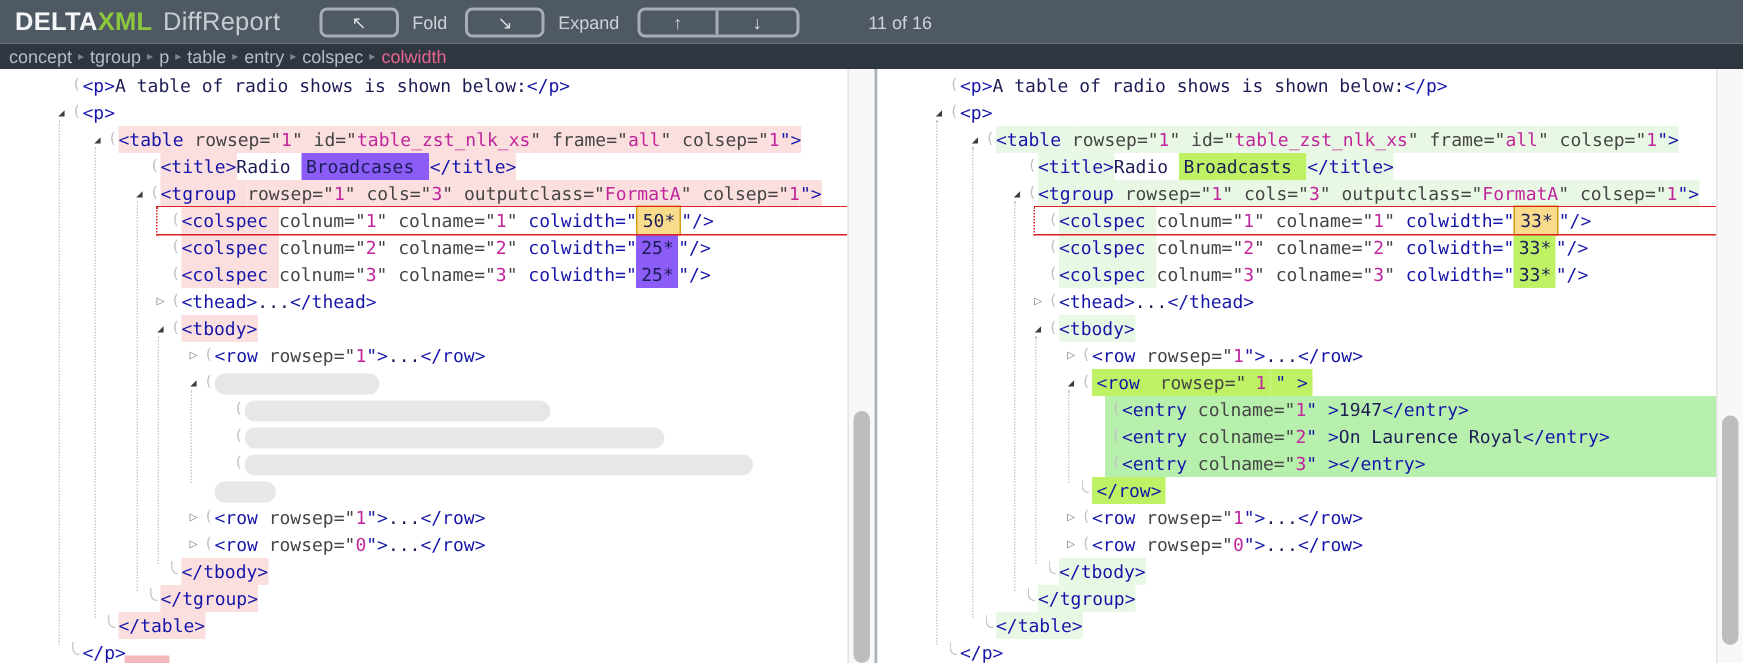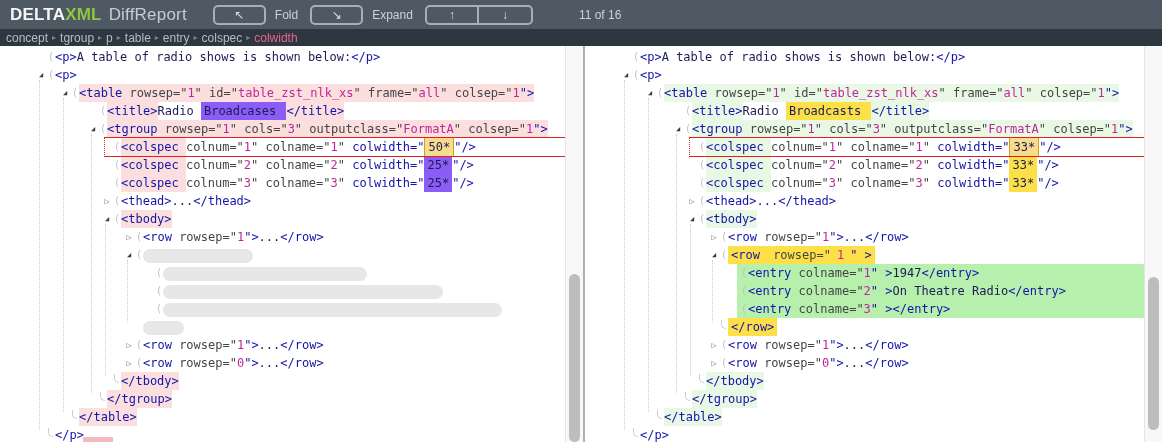--- a/index.html
+++ b/index.html
@@ -55,21 +55,21 @@
 
   .tag    { color:#1414a8; }
   .attr   { color:#454545; }
   .attrhl { color:#1414a8; }
   .val    { color:#c0269c; }
   .txt    { color:#1c1c55; }
 
   .rt { background:#fbdede; }            
   .at { background:#e9f8e4; }            
   .rb { background:#8b5cf6; padding:0 3px; }  
-  .ab { background:#fde047; padding:0 3px; }  
+  .ab { background:#bef264; padding:0 3px; }  
   .cb { background:#f8dc8c; padding:0 3px; border:1px solid #d2a01e; } 
 
   .ghost { height:14px; background:#e7e7e7; border-radius:7px; margin-top:1px; }
   .fullg { background:linear-gradient(90deg, transparent 152px, #b7f0ad 152px); }
 
   .guide { position:absolute; width:0; border-left:1px dotted #cccccc; }
   .selbox { position:absolute; left:104px; height:20px;
             border-top:1px solid #e01f1f; border-bottom:1px solid #e01f1f;
             border-left:1px dotted #e01f1f; pointer-events:none; }
   .stub { position:absolute; bottom:0; left:83px; width:30px; height:5px; background:#f4b9bd; }
@@ -178,21 +178,21 @@
           <div class="line"><span class="sp" style="width: 86px;"></span><span class="mk"></span><span class="fd">(</span><span class="tag at">&lt;title&gt;</span><span class="txt">Radio </span><span class="txt ab">Broadcasts </span><span class="tag at">&lt;/title&gt;</span></div>
           <div class="line"><span class="sp" style="width: 86px;"></span><span class="mk exp">◢</span><span class="fd">(</span><span class="tag at">&lt;tgroup </span><span class="attr at">rowsep="</span><span class="val at">1</span><span class="attr at">" cols="</span><span class="val at">3</span><span class="attr at">" outputclass="</span><span class="val at">FormatA</span><span class="attr at">" colsep="</span><span class="val at">1</span><span class="tag at">"&gt;</span></div>
           <div class="line"><span class="sp" style="width: 100px;"></span><span class="mk"></span><span class="fd">(</span><span class="tag at">&lt;colspec </span><span class="attr">colnum="</span><span class="val">1</span><span class="attr">" colname="</span><span class="val">1</span><span class="attr">" </span><span class="attrhl">colwidth="</span><span class="txt cb">33*</span><span class="tag">"/&gt;</span></div>
           <div class="line"><span class="sp" style="width: 100px;"></span><span class="mk"></span><span class="fd">(</span><span class="tag at">&lt;colspec </span><span class="attr">colnum="</span><span class="val">2</span><span class="attr">" colname="</span><span class="val">2</span><span class="attr">" </span><span class="attrhl">colwidth="</span><span class="txt ab">33*</span><span class="tag">"/&gt;</span></div>
           <div class="line"><span class="sp" style="width: 100px;"></span><span class="mk"></span><span class="fd">(</span><span class="tag at">&lt;colspec </span><span class="attr">colnum="</span><span class="val">3</span><span class="attr">" colname="</span><span class="val">3</span><span class="attr">" </span><span class="attrhl">colwidth="</span><span class="txt ab">33*</span><span class="tag">"/&gt;</span></div>
           <div class="line"><span class="sp" style="width: 100px;"></span><span class="mk col">▷</span><span class="fd">(</span><span class="tag">&lt;thead&gt;</span><span class="txt">...</span><span class="tag">&lt;/thead&gt;</span></div>
           <div class="line"><span class="sp" style="width: 100px;"></span><span class="mk exp">◢</span><span class="fd">(</span><span class="tag at">&lt;tbody&gt;</span></div>
           <div class="line"><span class="sp" style="width: 122px;"></span><span class="mk col">▷</span><span class="fd">(</span><span class="tag">&lt;row </span><span class="attr">rowsep="</span><span class="val">1</span><span class="tag">"&gt;</span><span class="txt">...</span><span class="tag">&lt;/row&gt;</span></div>
           <div class="line"><span class="sp" style="width: 122px;"></span><span class="mk exp">◢</span><span class="fd">(</span><span class="tag ab">&lt;row </span><span class="attr ab">rowsep="</span><span class="val ab">1</span><span class="tag ab">" &gt;</span></div>
           <div class="line fullg"><span class="sp" style="width: 142px;"></span><span class="mk"></span><span class="fd">(</span><span class="tag">&lt;entry </span><span class="attr">colname="</span><span class="val">1</span><span class="tag">" &gt;</span><span class="txt">1947</span><span class="tag">&lt;/entry&gt;</span></div>
-          <div class="line fullg"><span class="sp" style="width: 142px;"></span><span class="mk"></span><span class="fd">(</span><span class="tag">&lt;entry </span><span class="attr">colname="</span><span class="val">2</span><span class="tag">" &gt;</span><span class="txt">On Theatre Radio</span><span class="tag">&lt;/entry&gt;</span></div>
+          <div class="line fullg"><span class="sp" style="width: 142px;"></span><span class="mk"></span><span class="fd">(</span><span class="tag">&lt;entry </span><span class="attr">colname="</span><span class="val">2</span><span class="tag">" &gt;</span><span class="txt">On Laurence Royal</span><span class="tag">&lt;/entry&gt;</span></div>
           <div class="line fullg"><span class="sp" style="width: 142px;"></span><span class="mk"></span><span class="fd">(</span><span class="tag">&lt;entry </span><span class="attr">colname="</span><span class="val">3</span><span class="tag">" &gt;</span><span class="tag">&lt;/entry&gt;</span></div>
           <div class="line"><span class="sp" style="width: 122px;"></span><span class="mk"></span><span class="curve"></span><span class="tag ab">&lt;/row&gt;</span></div>
           <div class="line"><span class="sp" style="width: 122px;"></span><span class="mk col">▷</span><span class="fd">(</span><span class="tag">&lt;row </span><span class="attr">rowsep="</span><span class="val">1</span><span class="tag">"&gt;</span><span class="txt">...</span><span class="tag">&lt;/row&gt;</span></div>
           <div class="line"><span class="sp" style="width: 122px;"></span><span class="mk col">▷</span><span class="fd">(</span><span class="tag">&lt;row </span><span class="attr">rowsep="</span><span class="val">0</span><span class="tag">"&gt;</span><span class="txt">...</span><span class="tag">&lt;/row&gt;</span></div>
           <div class="line"><span class="sp" style="width: 100px;"></span><span class="mk"></span><span class="curve"></span><span class="tag at">&lt;/tbody&gt;</span></div>
           <div class="line"><span class="sp" style="width: 86px;"></span><span class="mk"></span><span class="curve"></span><span class="tag at">&lt;/tgroup&gt;</span></div>
           <div class="line"><span class="sp" style="width: 58px;"></span><span class="mk"></span><span class="curve"></span><span class="tag at">&lt;/table&gt;</span></div>
           <div class="line"><span class="sp" style="width: 34px;"></span><span class="mk"></span><span class="curve"></span><span class="tag">&lt;/p&gt;</span></div>
         </div>
     </div>

